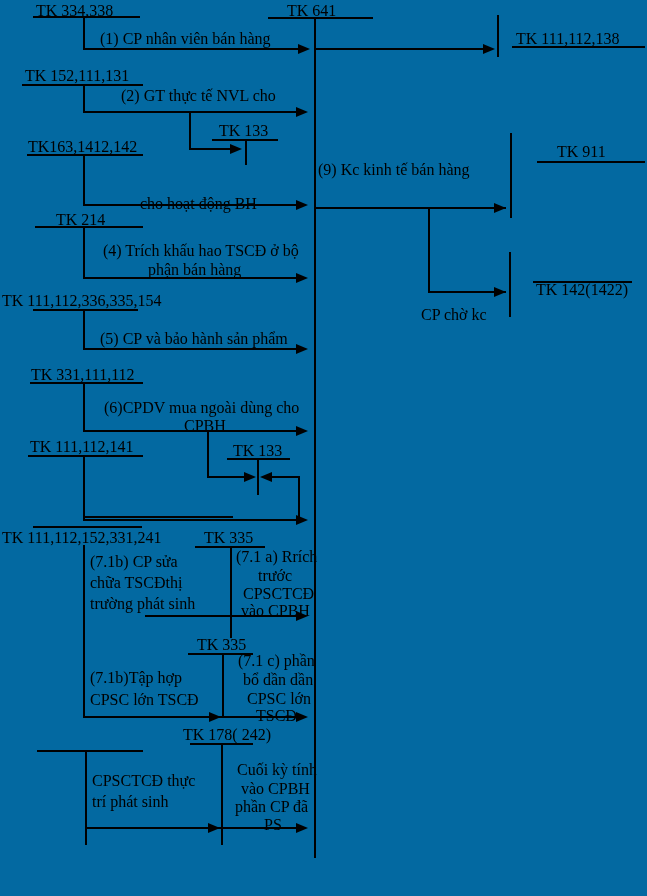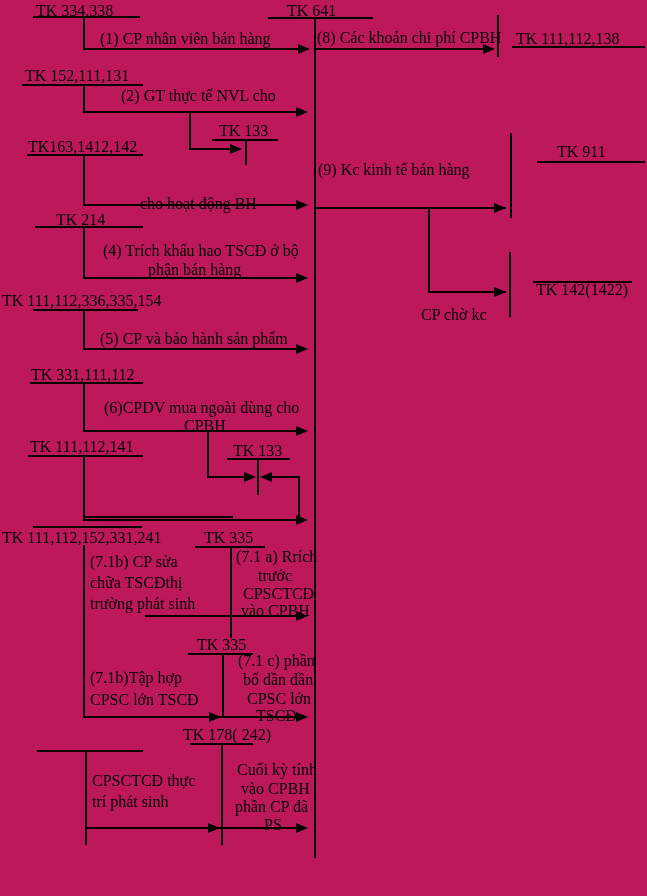--- a/index.html
+++ b/index.html
@@ -1,17 +1,17 @@
 <!DOCTYPE html>
 <html><head>
 <meta charset="utf-8">
 <style>
   html,body{margin:0;padding:0;background:#fff;}
   #canvas{
-    position:relative;width:647px;height:896px;background:#be185d;overflow:hidden;
+    position:relative;width:647px;height:896px;background:#0369a1;overflow:hidden;
     font-family:"Liberation Serif","DejaVu Serif",serif;font-size:16px;color:#000;
   }
   .h{position:absolute;height:2px;background:#000;}
   .v{position:absolute;width:2px;background:#000;}
   .t{position:absolute;white-space:nowrap;line-height:19px;}
   .ar{position:absolute;width:0;height:0;border-top:5px solid transparent;border-bottom:5px solid transparent;border-left:12px solid #000;}
   .al{position:absolute;width:0;height:0;border-top:5px solid transparent;border-bottom:5px solid transparent;border-right:12px solid #000;}
 </style>
 </head>
 <body>
@@ -27,21 +27,20 @@
   <div class="v" style="left:314px;top:17px;height:841px"></div>
 
   <div class="v" style="left:497px;top:15px;height:42px"></div>
   <div class="t" style="left:516px;top:29px">TK 111,112,138</div>
   <div class="h" style="left:512px;top:46px;width:133px"></div>
 
   <div class="t" style="left:100px;top:29px">(1) CP nhân viên bán hàng</div>
   <div class="h" style="left:83px;top:48px;width:222px"></div>
   <div class="ar" style="left:298px;top:44px"></div>
 
-  <div class="t" style="left:317px;top:28px">(8) Các khoản chi phí CPBH</div>
   <div class="h" style="left:314px;top:48px;width:171px"></div>
   <div class="ar" style="left:483px;top:44px"></div>
 
   <div class="t" style="left:25px;top:66px">TK 152,111,131</div>
   <div class="h" style="left:22px;top:84px;width:121px"></div>
   <div class="v" style="left:83px;top:84px;height:29px"></div>
 
   <div class="t" style="left:121px;top:86px">(2) GT thực tế NVL cho</div>
   <div class="h" style="left:83px;top:111px;width:221px"></div>
   <div class="ar" style="left:296px;top:107px"></div>

